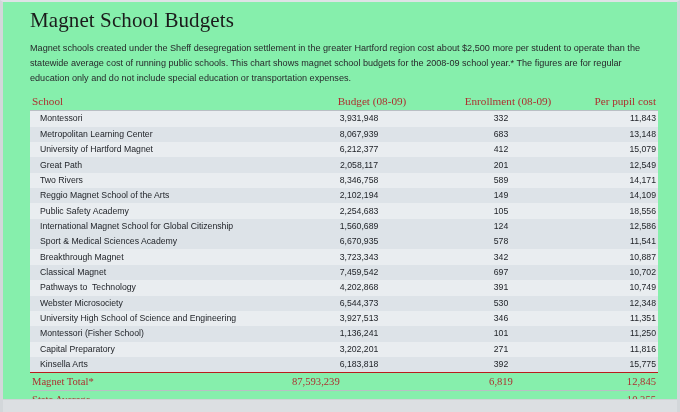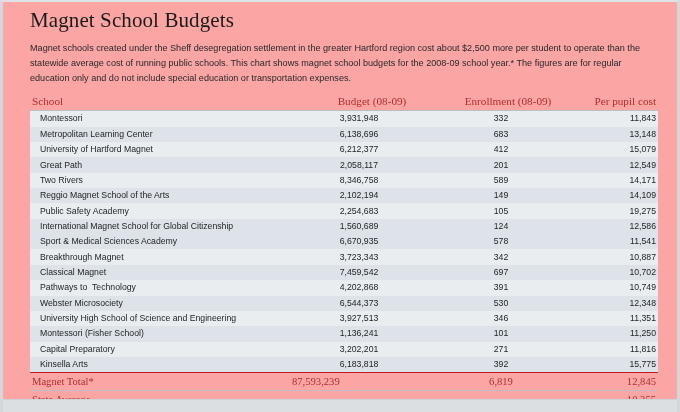--- a/index.html
+++ b/index.html
@@ -12,21 +12,21 @@
     height: 412px;
     background: #d9dde0;
     font-family: "Liberation Sans", sans-serif;
     overflow: hidden;
   }
   .page {
     position: relative;
     width: 680px;
     height: 412px;
     box-sizing: border-box;
-    background: #fca5a5;
+    background: #86efac;
     border-left: 3px solid #d3d7da;
     border-right: 3px solid #d3d7da;
     border-top: 2px solid #dfe3e6;
     padding: 0;
   }
   .bottom-strip {
     position: absolute;
     left: 0;
     right: 0;
     bottom: 0;
@@ -136,21 +136,21 @@
       </thead>
       <tbody class="rows" id="rows-body">
           <tr class="odd">
             <td class="school">Montessori</td>
             <td class="budget">3,931,948</td>
             <td class="enroll">332</td>
             <td class="ppc">11,843</td>
           </tr>
           <tr class="even">
             <td class="school">Metropolitan Learning Center</td>
-            <td class="budget">6,138,696</td>
+            <td class="budget">8,067,939</td>
             <td class="enroll">683</td>
             <td class="ppc">13,148</td>
           </tr>
           <tr class="odd">
             <td class="school">University of Hartford Magnet</td>
             <td class="budget">6,212,377</td>
             <td class="enroll">412</td>
             <td class="ppc">15,079</td>
           </tr>
           <tr class="even">
@@ -168,21 +168,21 @@
           <tr class="even">
             <td class="school">Reggio Magnet School of the Arts</td>
             <td class="budget">2,102,194</td>
             <td class="enroll">149</td>
             <td class="ppc">14,109</td>
           </tr>
           <tr class="odd">
             <td class="school">Public Safety Academy</td>
             <td class="budget">2,254,683</td>
             <td class="enroll">105</td>
-            <td class="ppc">19,275</td>
+            <td class="ppc">18,556</td>
           </tr>
           <tr class="even">
             <td class="school">International Magnet School for Global Citizenship</td>
             <td class="budget">1,560,689</td>
             <td class="enroll">124</td>
             <td class="ppc">12,586</td>
           </tr>
           <tr class="even">
             <td class="school">Sport &amp; Medical Sciences Academy</td>
             <td class="budget">6,670,935</td>

